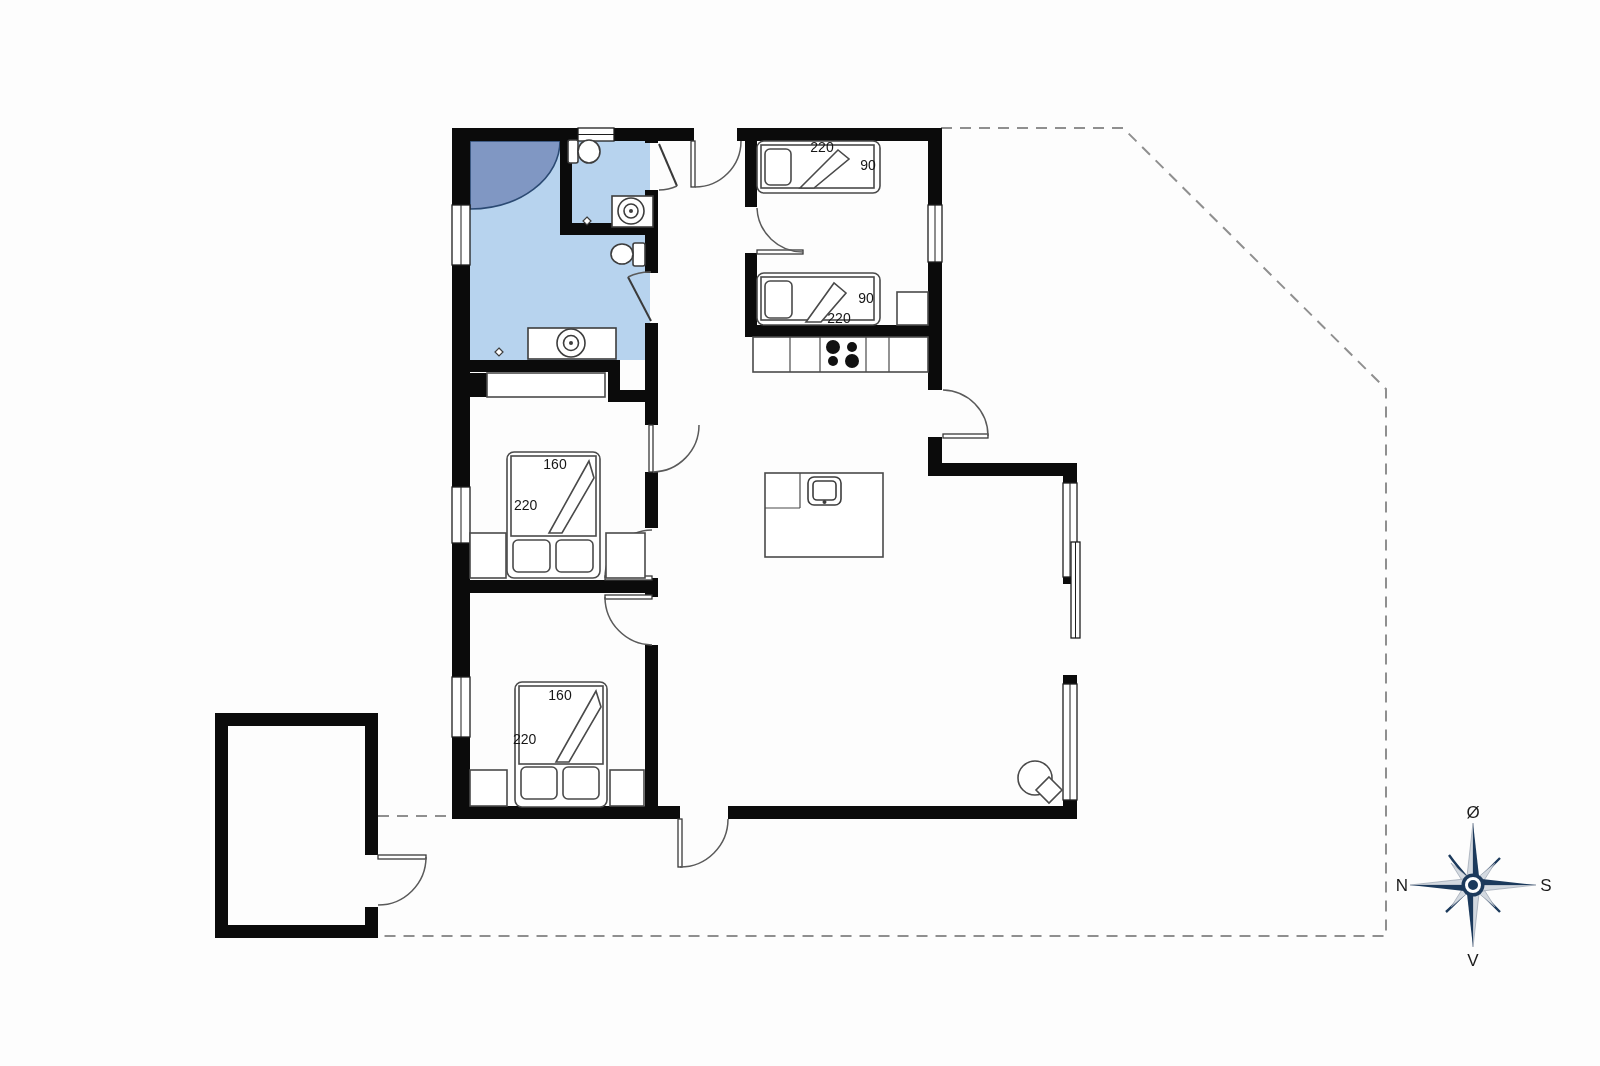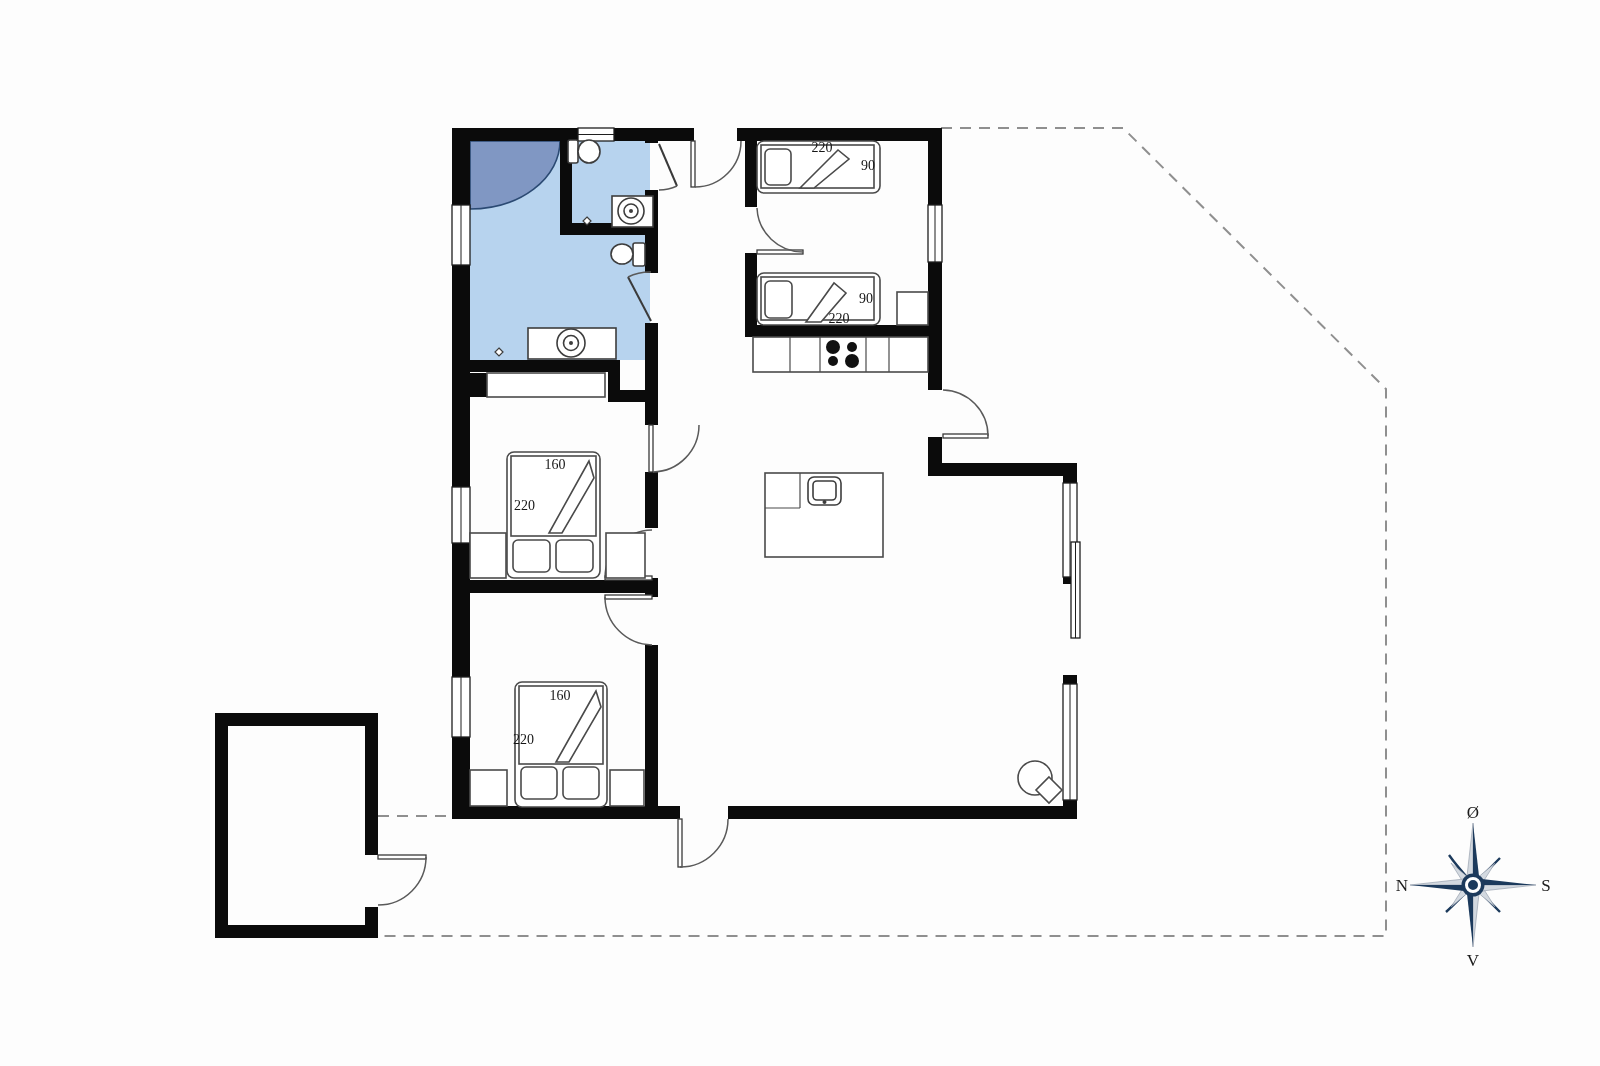--- a/index.html
+++ b/index.html
@@ -1,16 +1,16 @@
 <!DOCTYPE html>
 <html><head>
 <meta charset="utf-8">
 <style>
   html,body{margin:0;padding:0;background:#fdfdfd;font-family:"Liberation Sans",sans-serif;}
-  .canvas{position:relative;width:1600px;height:1066px;background:#fdfdfd;overflow:hidden;font-family:Liberation Serif, serif;}
+  .canvas{position:relative;width:1600px;height:1066px;background:#fdfdfd;overflow:hidden;}
   svg{position:absolute;left:0;top:0;}
   .wall{fill:#0b0b0b;stroke:none;}
   .thin{fill:none;stroke:#4a4a4a;stroke-width:1.6;}
   .fixture{fill:#ffffff;stroke:#3d3d3d;stroke-width:1.6;}
   .furn{fill:#ffffff;stroke:#4a4a4a;stroke-width:1.6;}
   .arc{fill:none;stroke:#5a5a5a;stroke-width:1.5;}
   .leaf{fill:#ffffff;stroke:#3a3a3a;stroke-width:1.3;}
   .win{fill:#ffffff;stroke:#1f1f1f;stroke-width:1.3;}
   .winline{stroke:#1f1f1f;stroke-width:1;}
   .dim{font-size:14px;fill:#161616;}

